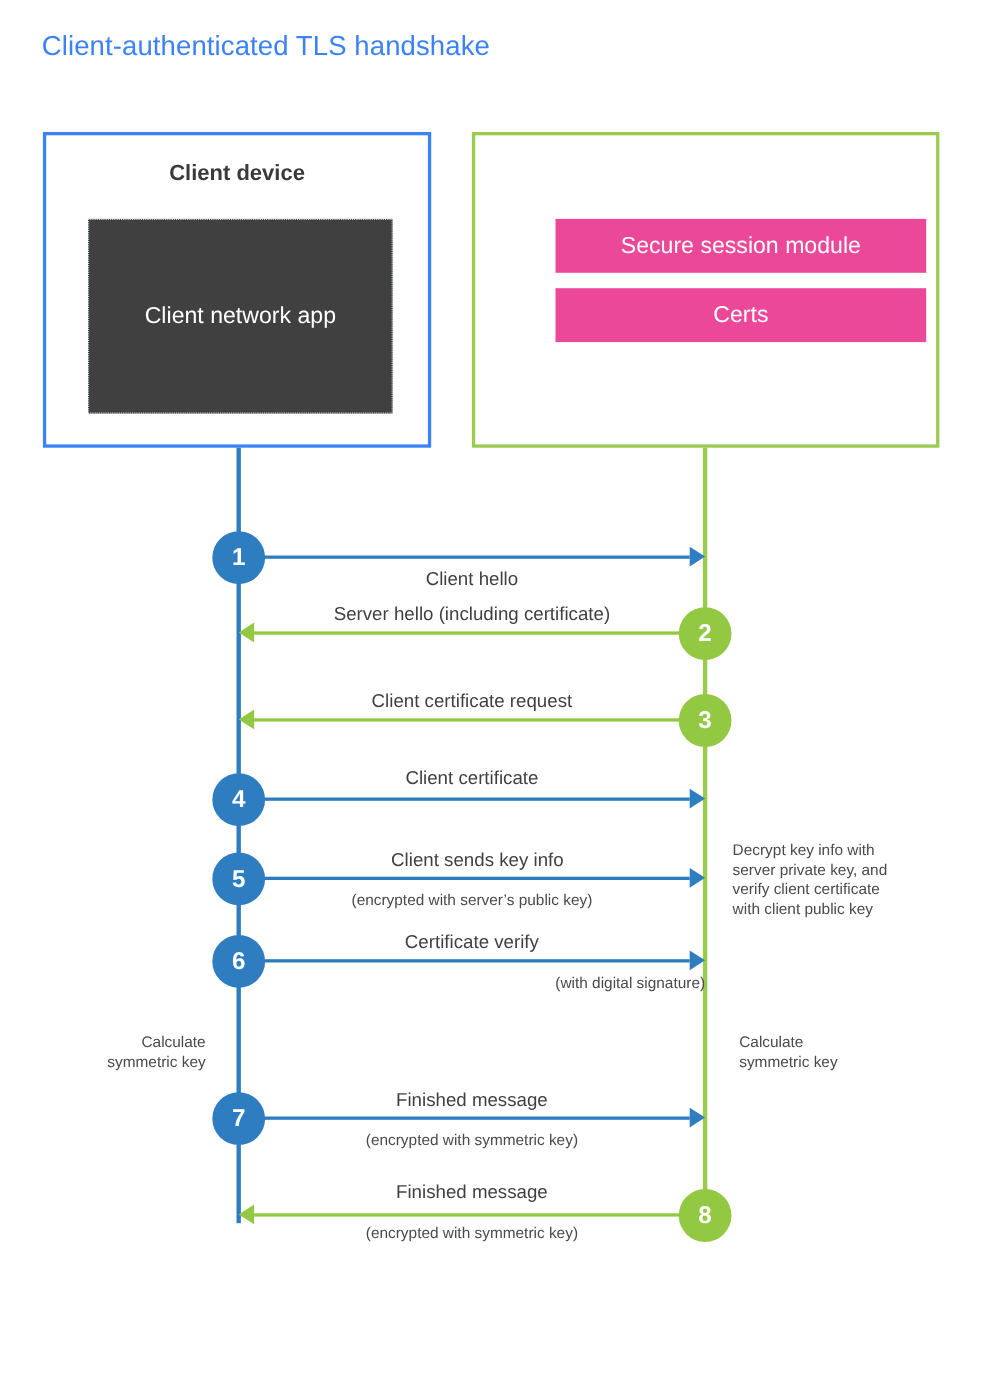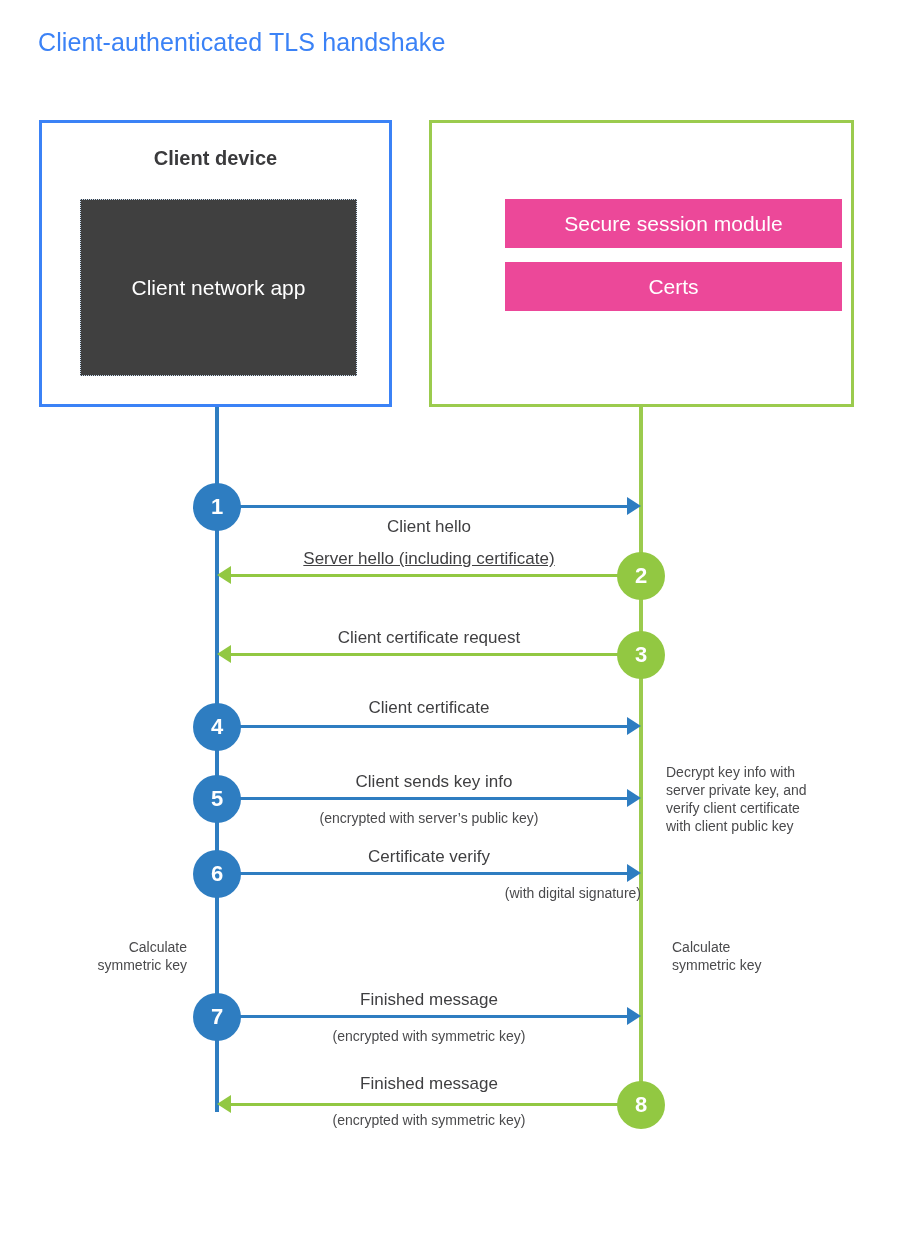--- a/index.html
+++ b/index.html
@@ -213,21 +213,21 @@
   <div class="lifeline client"></div>
   <div class="lifeline server"></div>
 
   <div class="msg-label" style="left:217px; top:478px; width:424px;margin-top:39px;">Client hello</div>
   <div class="arrow-line blue" style="left:217px; top:505px; width:410px;"></div>
   <div class="arrow-head right blue" style="left:627px; top:497px;"></div>
   <div class="step-circle blue" style="left:193px; top:483px;">
     <span>1</span>
   </div>
 
-  <div class="msg-label" style="left:217px; top:549px; width:424px;text-decoration:underline;">Server hello (including certificate)</div>
+  <div class="msg-label" style="left:217px; top:549px; width:424px;">Server hello (including certificate)</div>
   <div class="arrow-line green" style="left:231px; top:574px; width:410px;"></div>
   <div class="arrow-head left green" style="left:217px; top:566px;"></div>
   <div class="step-circle green" style="left:617px; top:552px;">
     <span>2</span>
   </div>
 
   <div class="msg-label" style="left:217px; top:628px; width:424px;">Client certificate request</div>
   <div class="arrow-line green" style="left:231px; top:653px; width:410px;"></div>
   <div class="arrow-head left green" style="left:217px; top:645px;"></div>
   <div class="step-circle green" style="left:617px; top:631px;">

